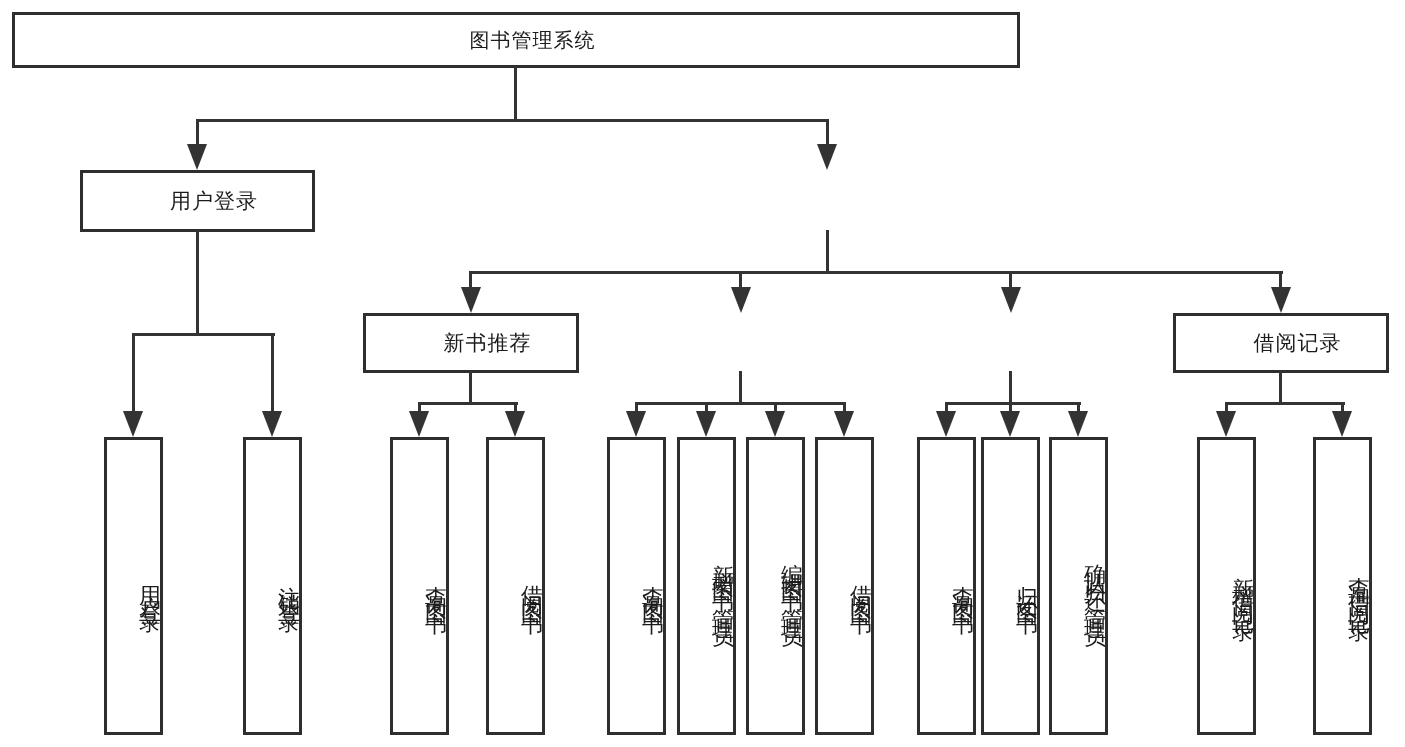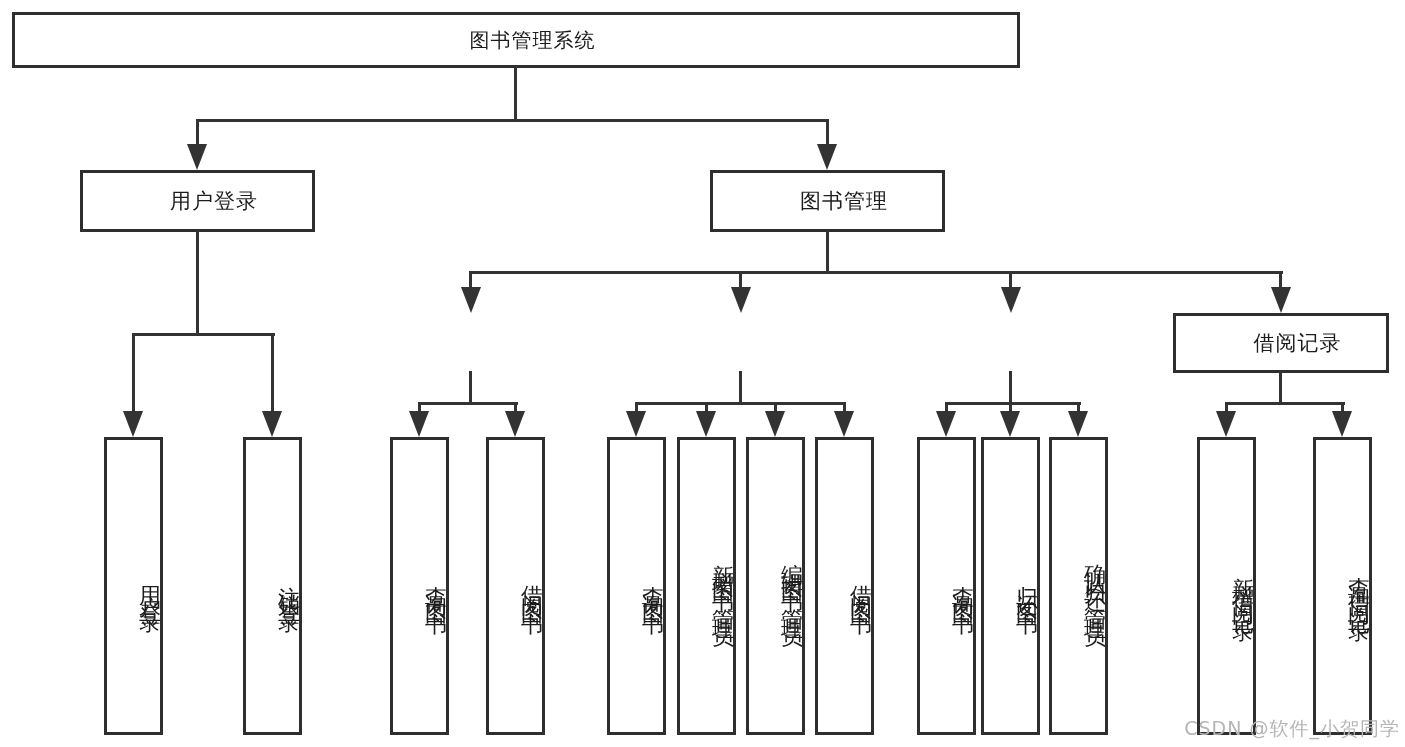--- a/index.html
+++ b/index.html
@@ -35,24 +35,24 @@
 <div class="stage">
 
   <div class="box root" style="left:12px;top:12px;width:1008px;height:56px">
     <span class="hlabel">图书管理系统</span>
   </div>
 
   <div class="box" style="left:80px;top:170px;width:235px;height:62px">
     <span class="hlabel">用户登录</span>
   </div>
 
-  <div class="box" style="left:710px;top:170px;width:235px;height:62px">
-    <span class="hlabel">图书管理</span>
+
+  <div class="box" style="left:363px;top:313px;width:216px;height:60px">
+    <span class="hlabel">新书推荐</span>
   </div>
-
   <div class="box" style="left:1173px;top:313px;width:216px;height:60px">
     <span class="hlabel">借阅记录</span>
   </div>
 
   <div class="box" style="left:104px;top:437px;width:59px;height:298px">
     <span class="vlabel">用户登录</span>
   </div>
   <div class="box" style="left:243px;top:437px;width:59px;height:298px">
     <span class="vlabel">注销登录</span>
   </div>
@@ -146,15 +146,14 @@
   <div class="vl" style="left:1077px;top:402px;height:11px"></div>
   <div class="arrow" style="left:1068px;top:411px"></div>
 
   <div class="vl" style="left:1279px;top:371px;height:34px"></div>
   <div class="hl" style="left:1225px;top:402px;width:120px"></div>
   <div class="vl" style="left:1225px;top:402px;height:11px"></div>
   <div class="arrow" style="left:1216px;top:411px"></div>
   <div class="vl" style="left:1341px;top:402px;height:11px"></div>
   <div class="arrow" style="left:1332px;top:411px"></div>
 
-  <div class="watermark">CSDN @软件_小贺同学</div>
 
 </div>
 
 </body></html>

